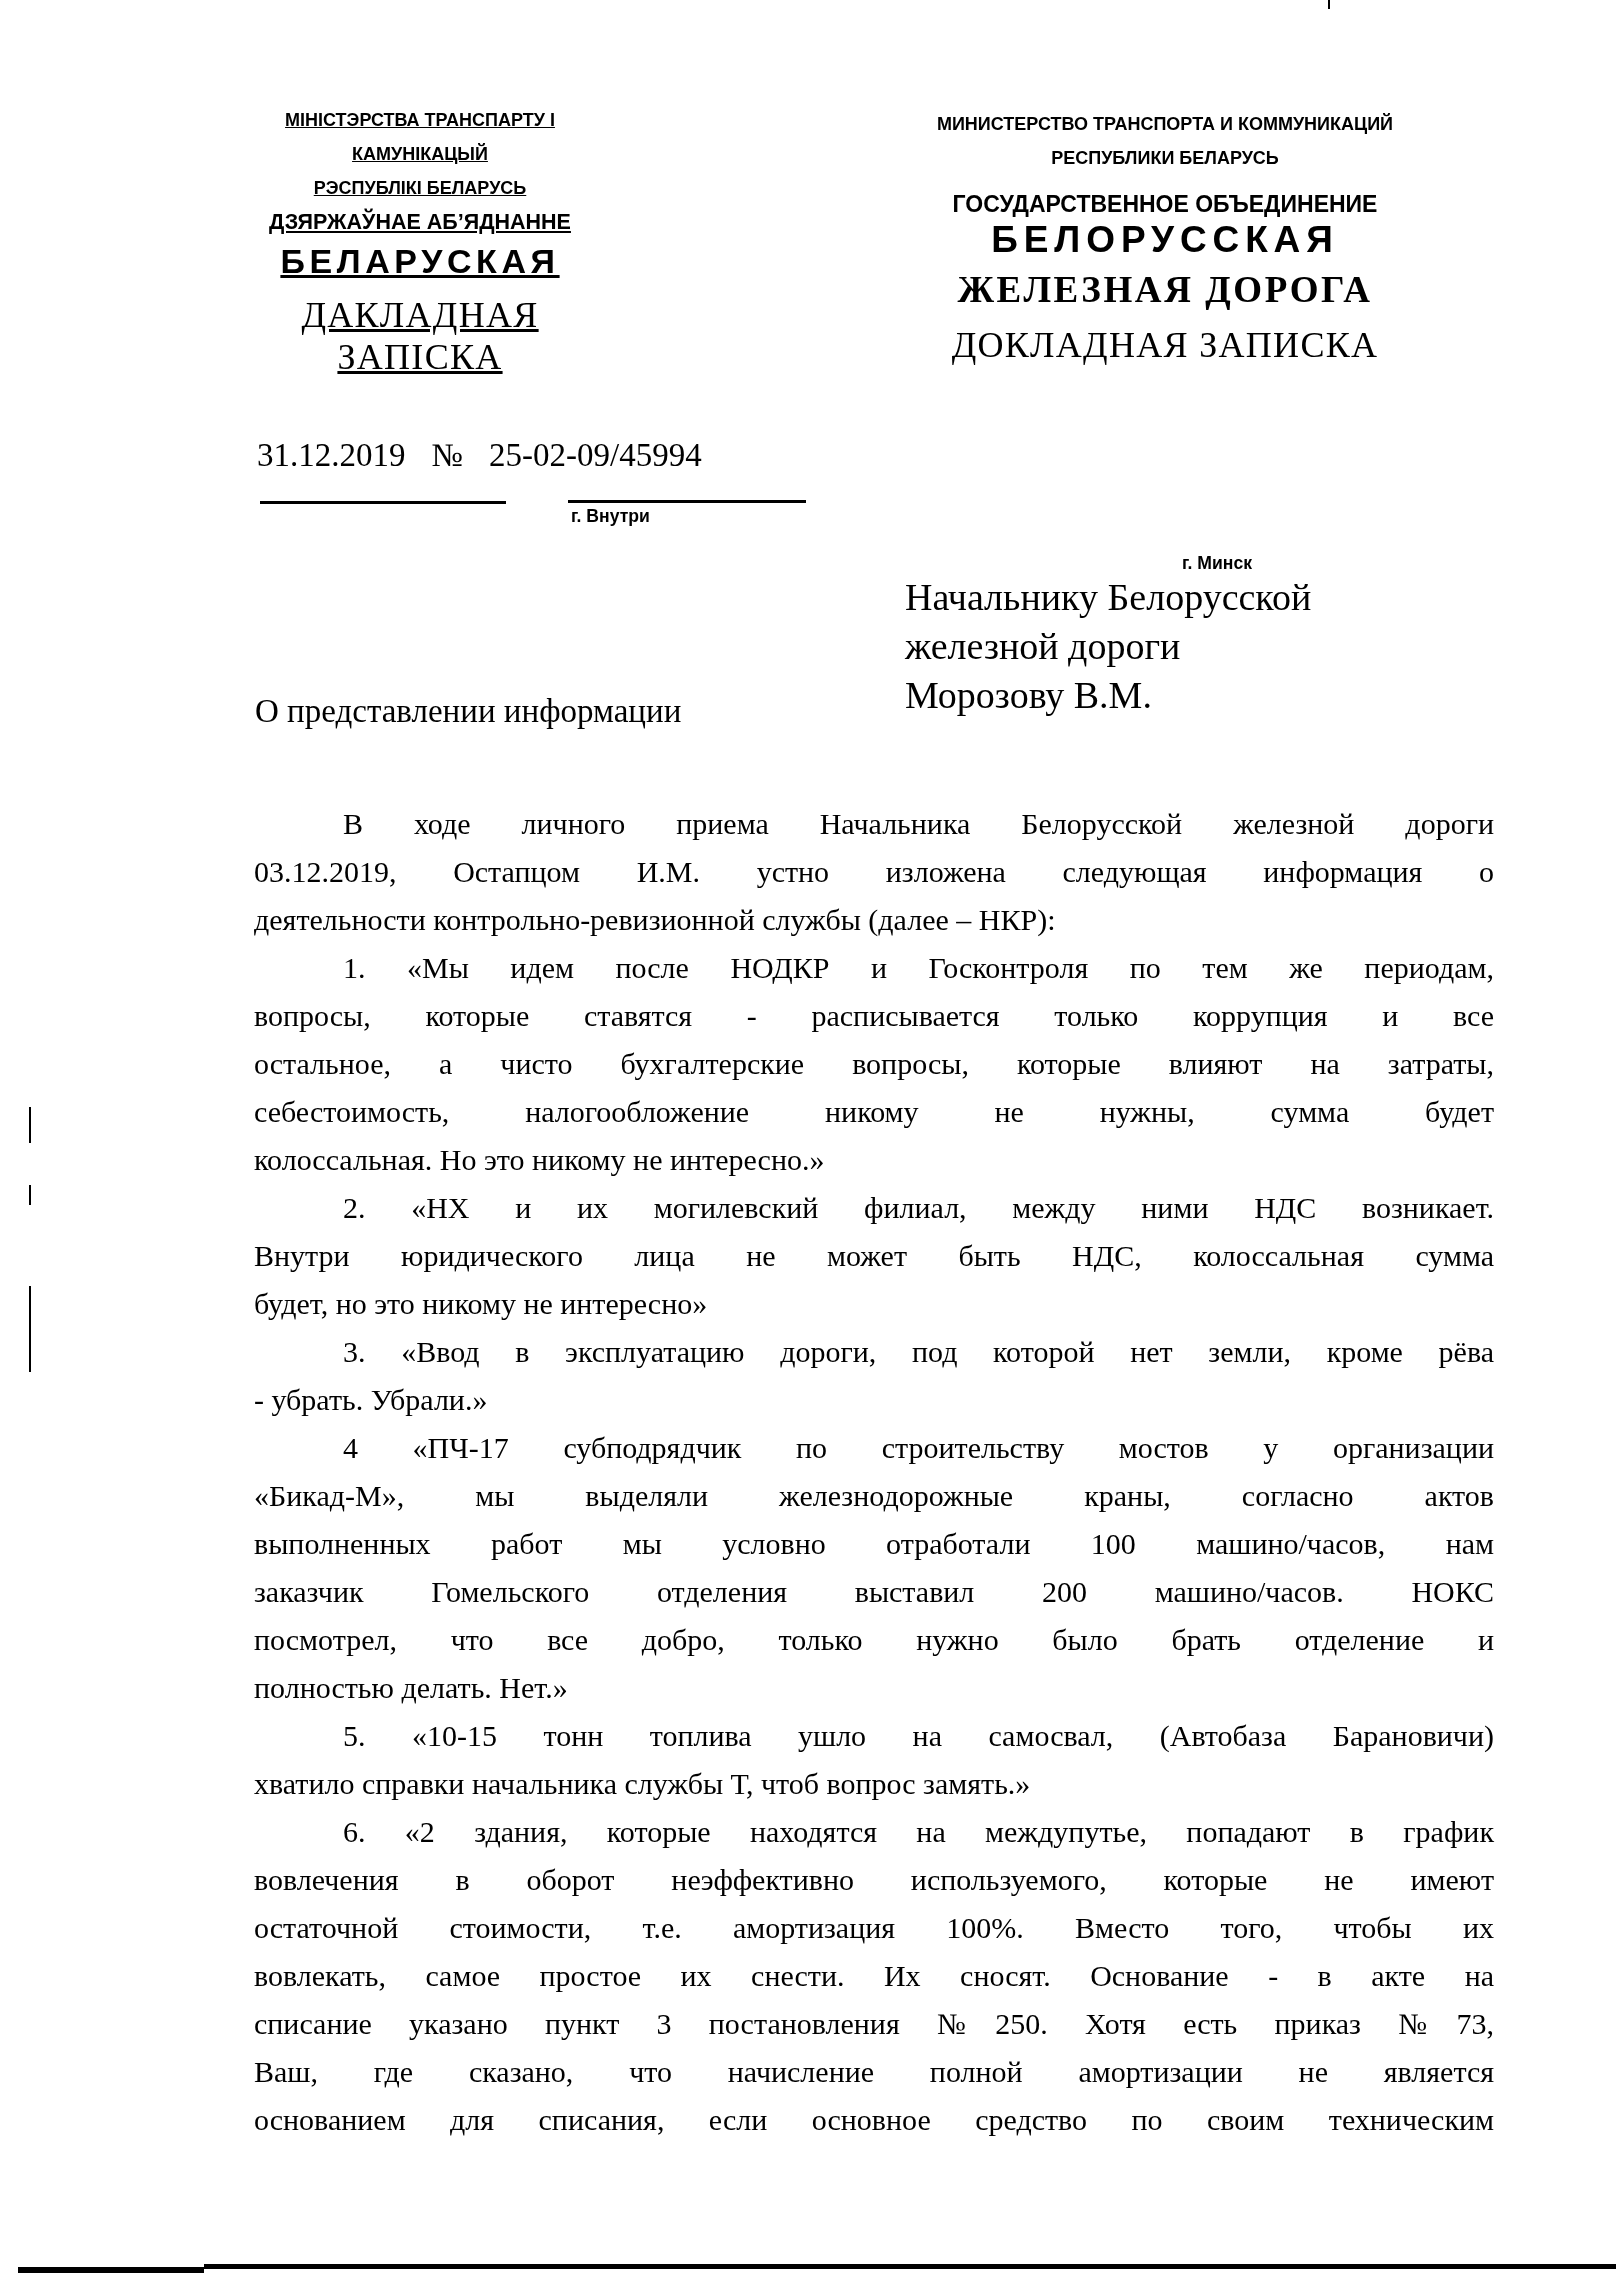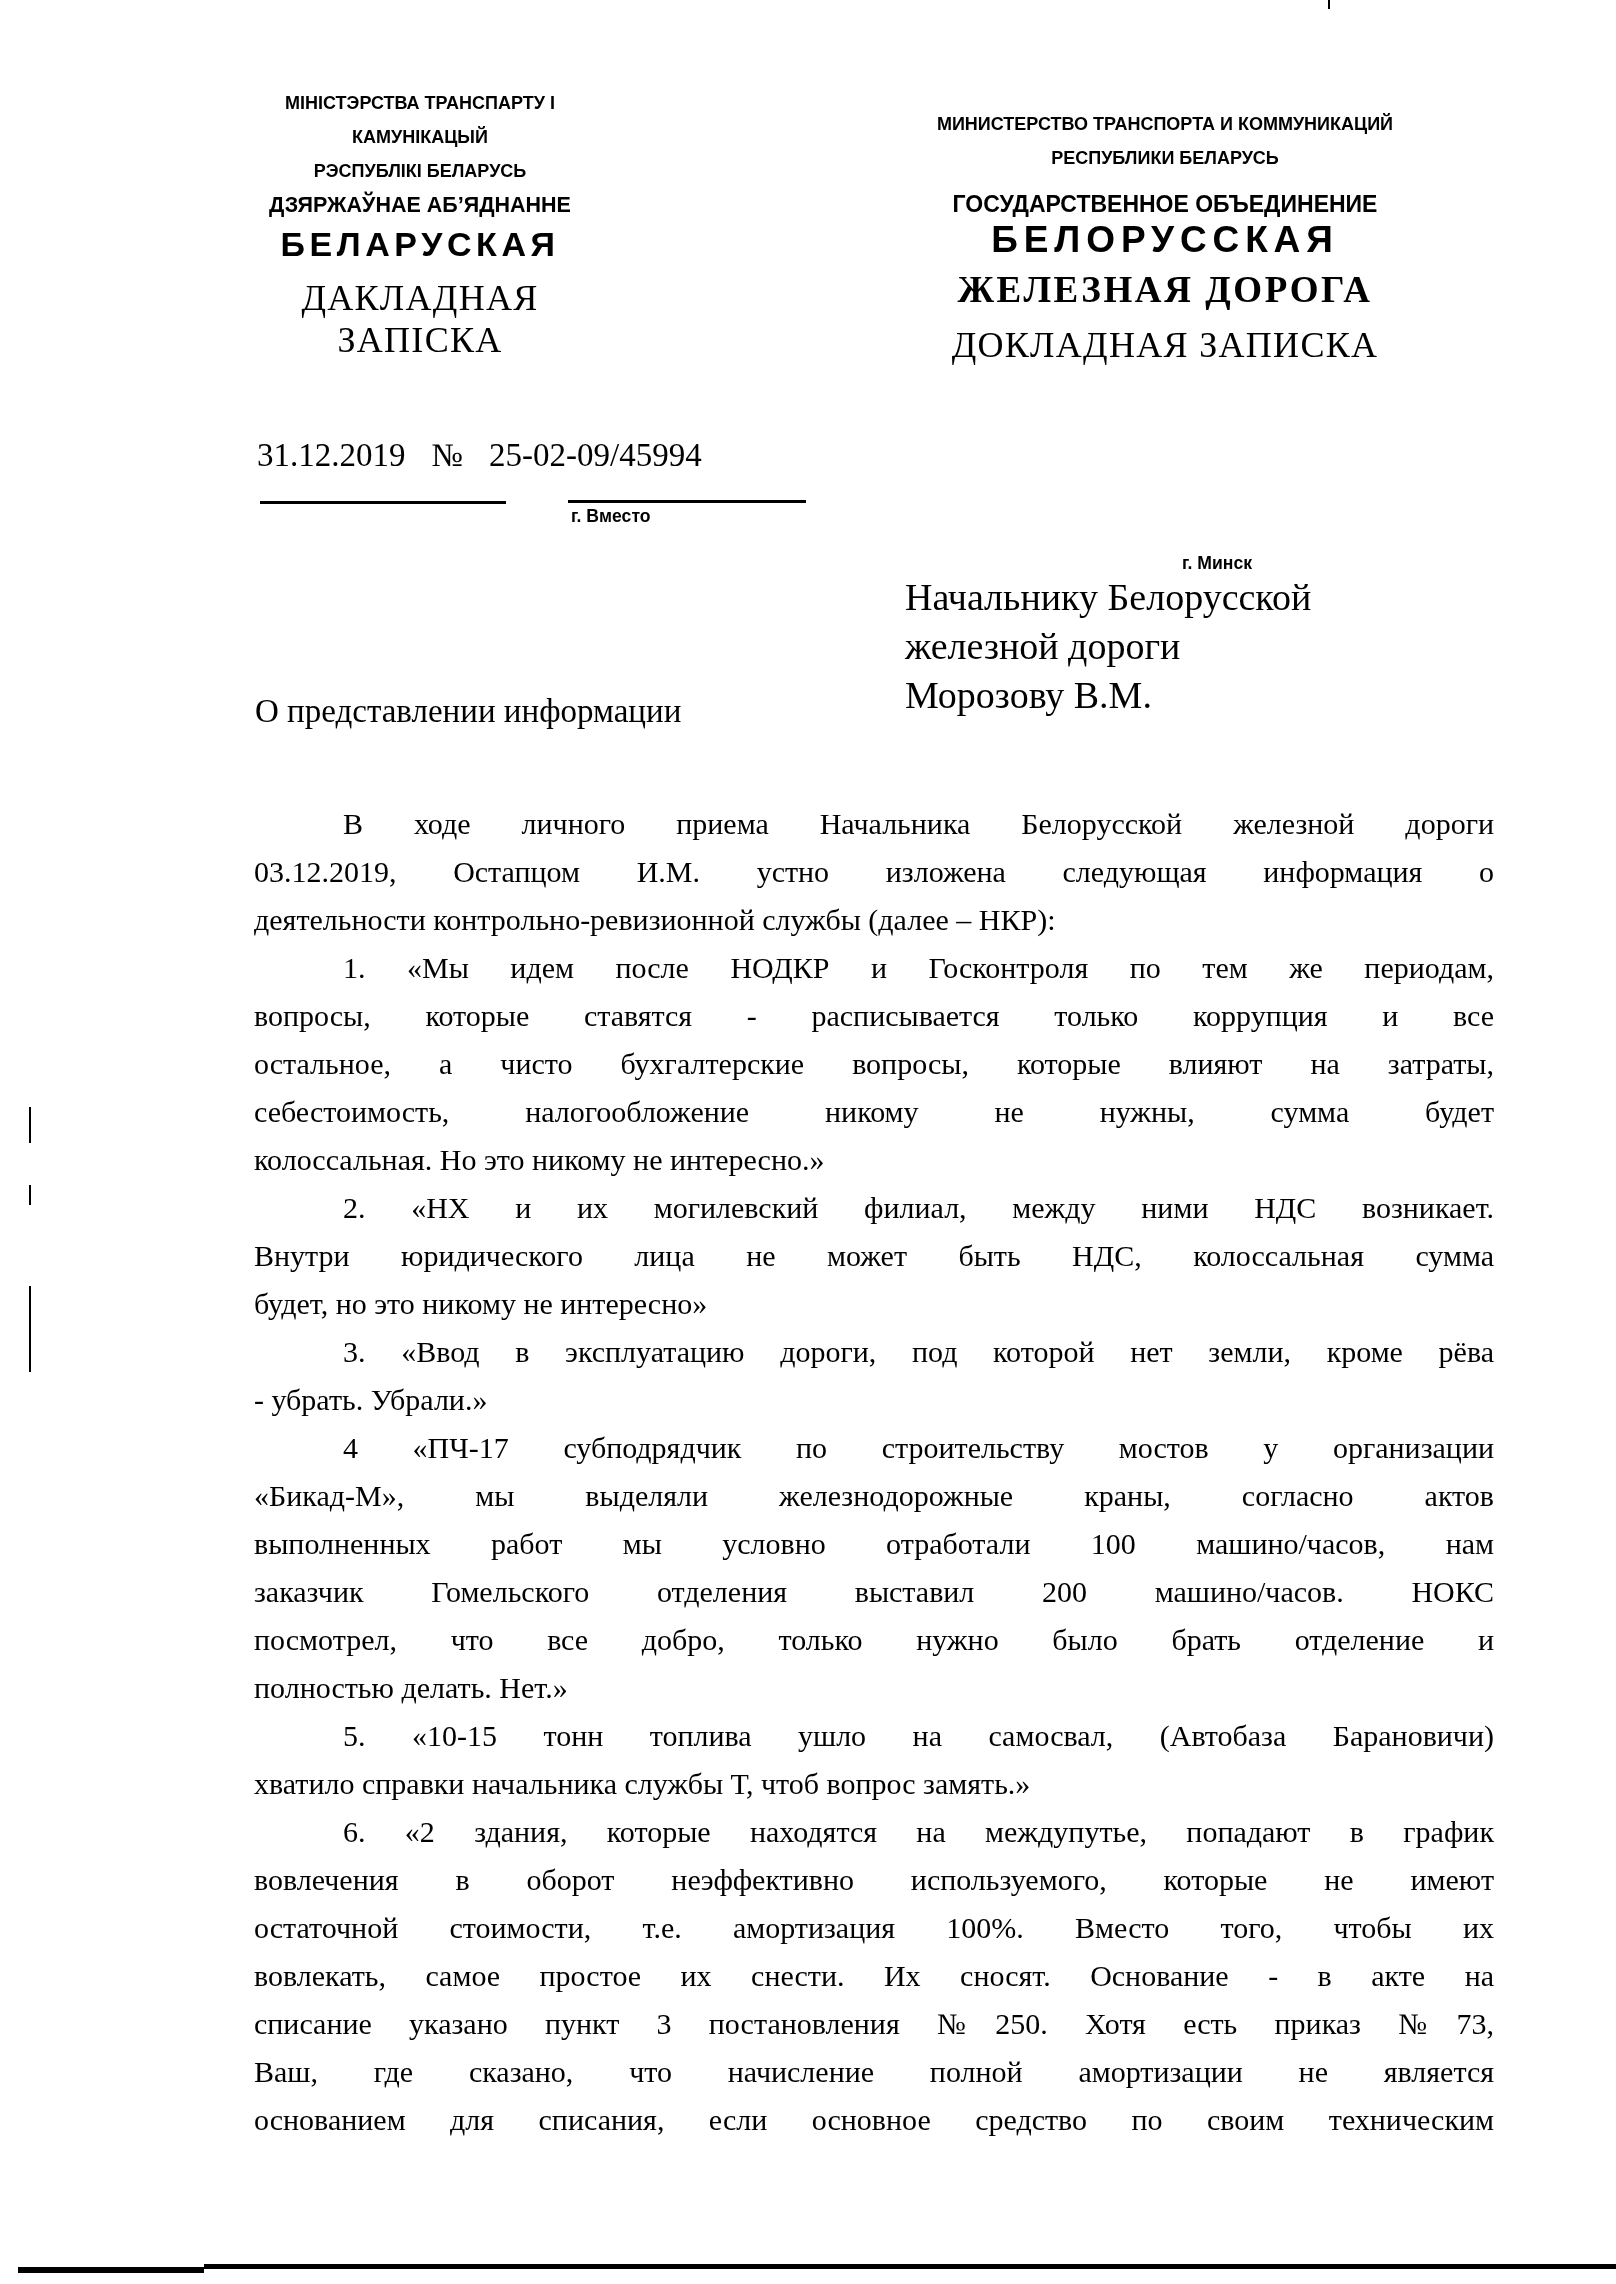--- a/index.html
+++ b/index.html
@@ -3,21 +3,21 @@
 <meta charset="utf-8">
 <style>
   html,body { margin:0; padding:0; background:#e8e8e8; }
   .page {
     position:relative; width:1617px; height:2284px;
     background:#ffffff; color:#000000; overflow:hidden;
     font-family:"Liberation Serif", serif;
   }
   
   .hdr { position:absolute; text-align:center; }
-  .hdr-left  { left:215px;  top:86px; width:410px; }
+  .hdr-left  { left:215px;  top:103px; width:410px;text-decoration:underline; }
   .hdr-right { left:911px; top:107px; width:508px; }
   .h-ministry { font-family:"Liberation Sans", sans-serif; font-weight:bold; font-size:18px; line-height:34px; }
   .h-orgtype  { font-family:"Liberation Sans", sans-serif; font-weight:bold; font-size:21.5px; margin-top:5.2px; }
   .h-orgtype-r{ font-family:"Liberation Sans", sans-serif; font-weight:bold; font-size:23px; margin-top:16px; }
   .h-name1-l  { font-family:"Liberation Sans", sans-serif; font-weight:bold; font-size:34px; letter-spacing:4.6px;  margin-top:6.5px; }
   .h-name2-l  { font-family:"Liberation Sans", sans-serif; font-weight:bold; font-size:34px; letter-spacing:8.5px; margin-top:7.8px; }
   .h-name1-r  { font-family:"Liberation Sans", sans-serif; font-weight:bold; font-size:37px; letter-spacing:5.9px;  margin-top:1px; }
   .h-name2-r  { font-family:Liberation Serif, serif; font-weight:bold; font-size:37px; letter-spacing:2.6px;  margin-top:6.5px; }
   .h-doctype  { font-size:36px; margin-top:13px; letter-spacing:1.3px; }
   
@@ -75,21 +75,21 @@
     <div class="h-doctype">ДОКЛАДНАЯ ЗАПИСКА</div>
   </div>
 
   <div class="dateline">
     <span>31.12.2019</span><span class="gap"></span><span>№</span><span class="gap"></span><span>25-02-09/45994</span>
   </div>
 
   <div class="rule rule-1"></div>
   <div class="rule rule-2"></div>
 
-  <div class="place place-left">г. Вместо</div>
+  <div class="place place-left">г. Внутри</div>
   <div class="place place-right">г. Минск</div>
 
   <div class="addressee">
     <div>Начальнику Белорусской</div>
     <div>железной дороги</div>
     <div>Морозову В.М.</div>
   </div>
 
   <div class="subject">О представлении информации</div>
 

